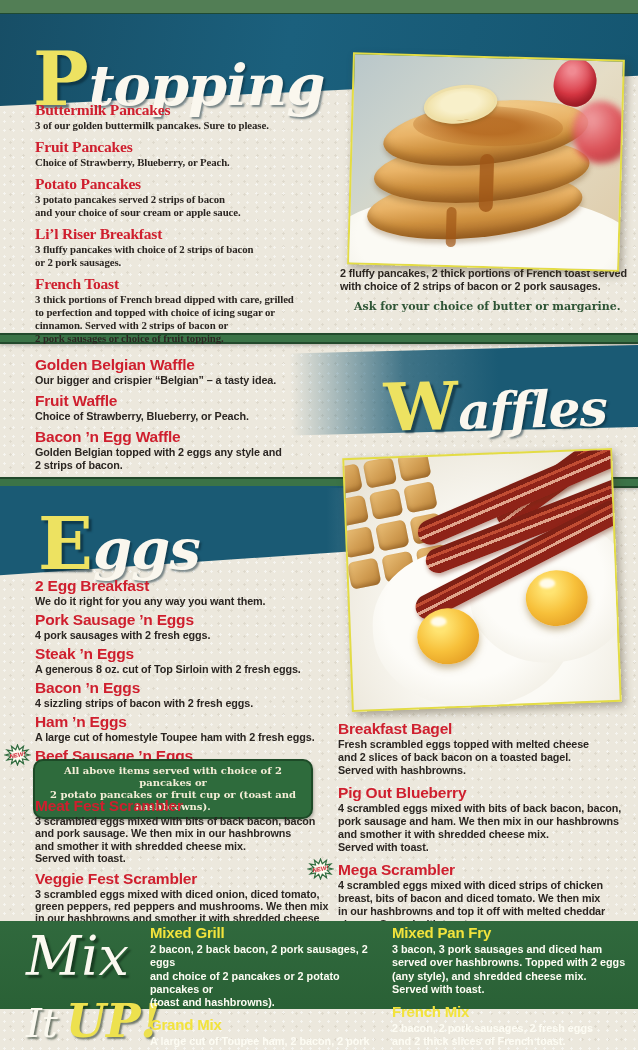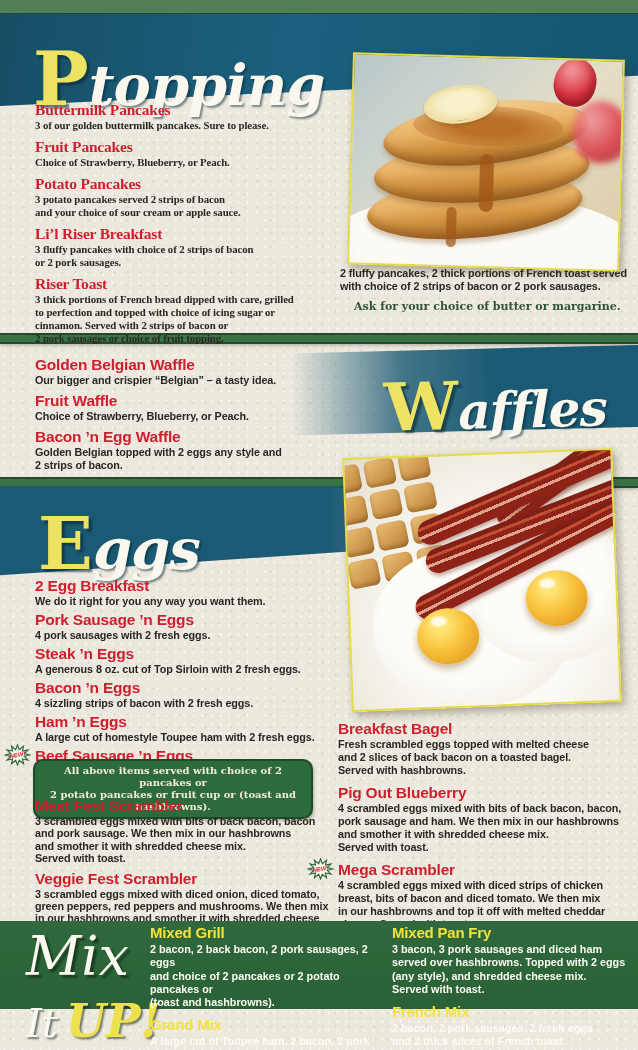--- a/index.html
+++ b/index.html
@@ -174,21 +174,21 @@
       <h3>Potato Pancakes</h3>
       <p>3 potato pancakes served 2 strips of bacon
 and your choice of sour cream or apple sauce.</p>
     </div>
     <div class="item">
       <h3>Li’l Riser Breakfast</h3>
       <p>3 fluffy pancakes with choice of 2 strips of bacon
 or 2 pork sausages.</p>
     </div>
     <div class="item">
-      <h3>Riser Toast</h3>
+      <h3>French Toast</h3>
       <p>3 thick portions of French bread dipped with care, grilled
 to perfection and topped with choice of icing sugar or
 cinnamon. Served with 2 strips of bacon or
 2 pork sausages or choice of fruit topping.</p>
     </div>
   </div>
 
   <div class="col featured">
     <div class="item">
       <p>2 fluffy pancakes, 2 thick portions of French toast served

